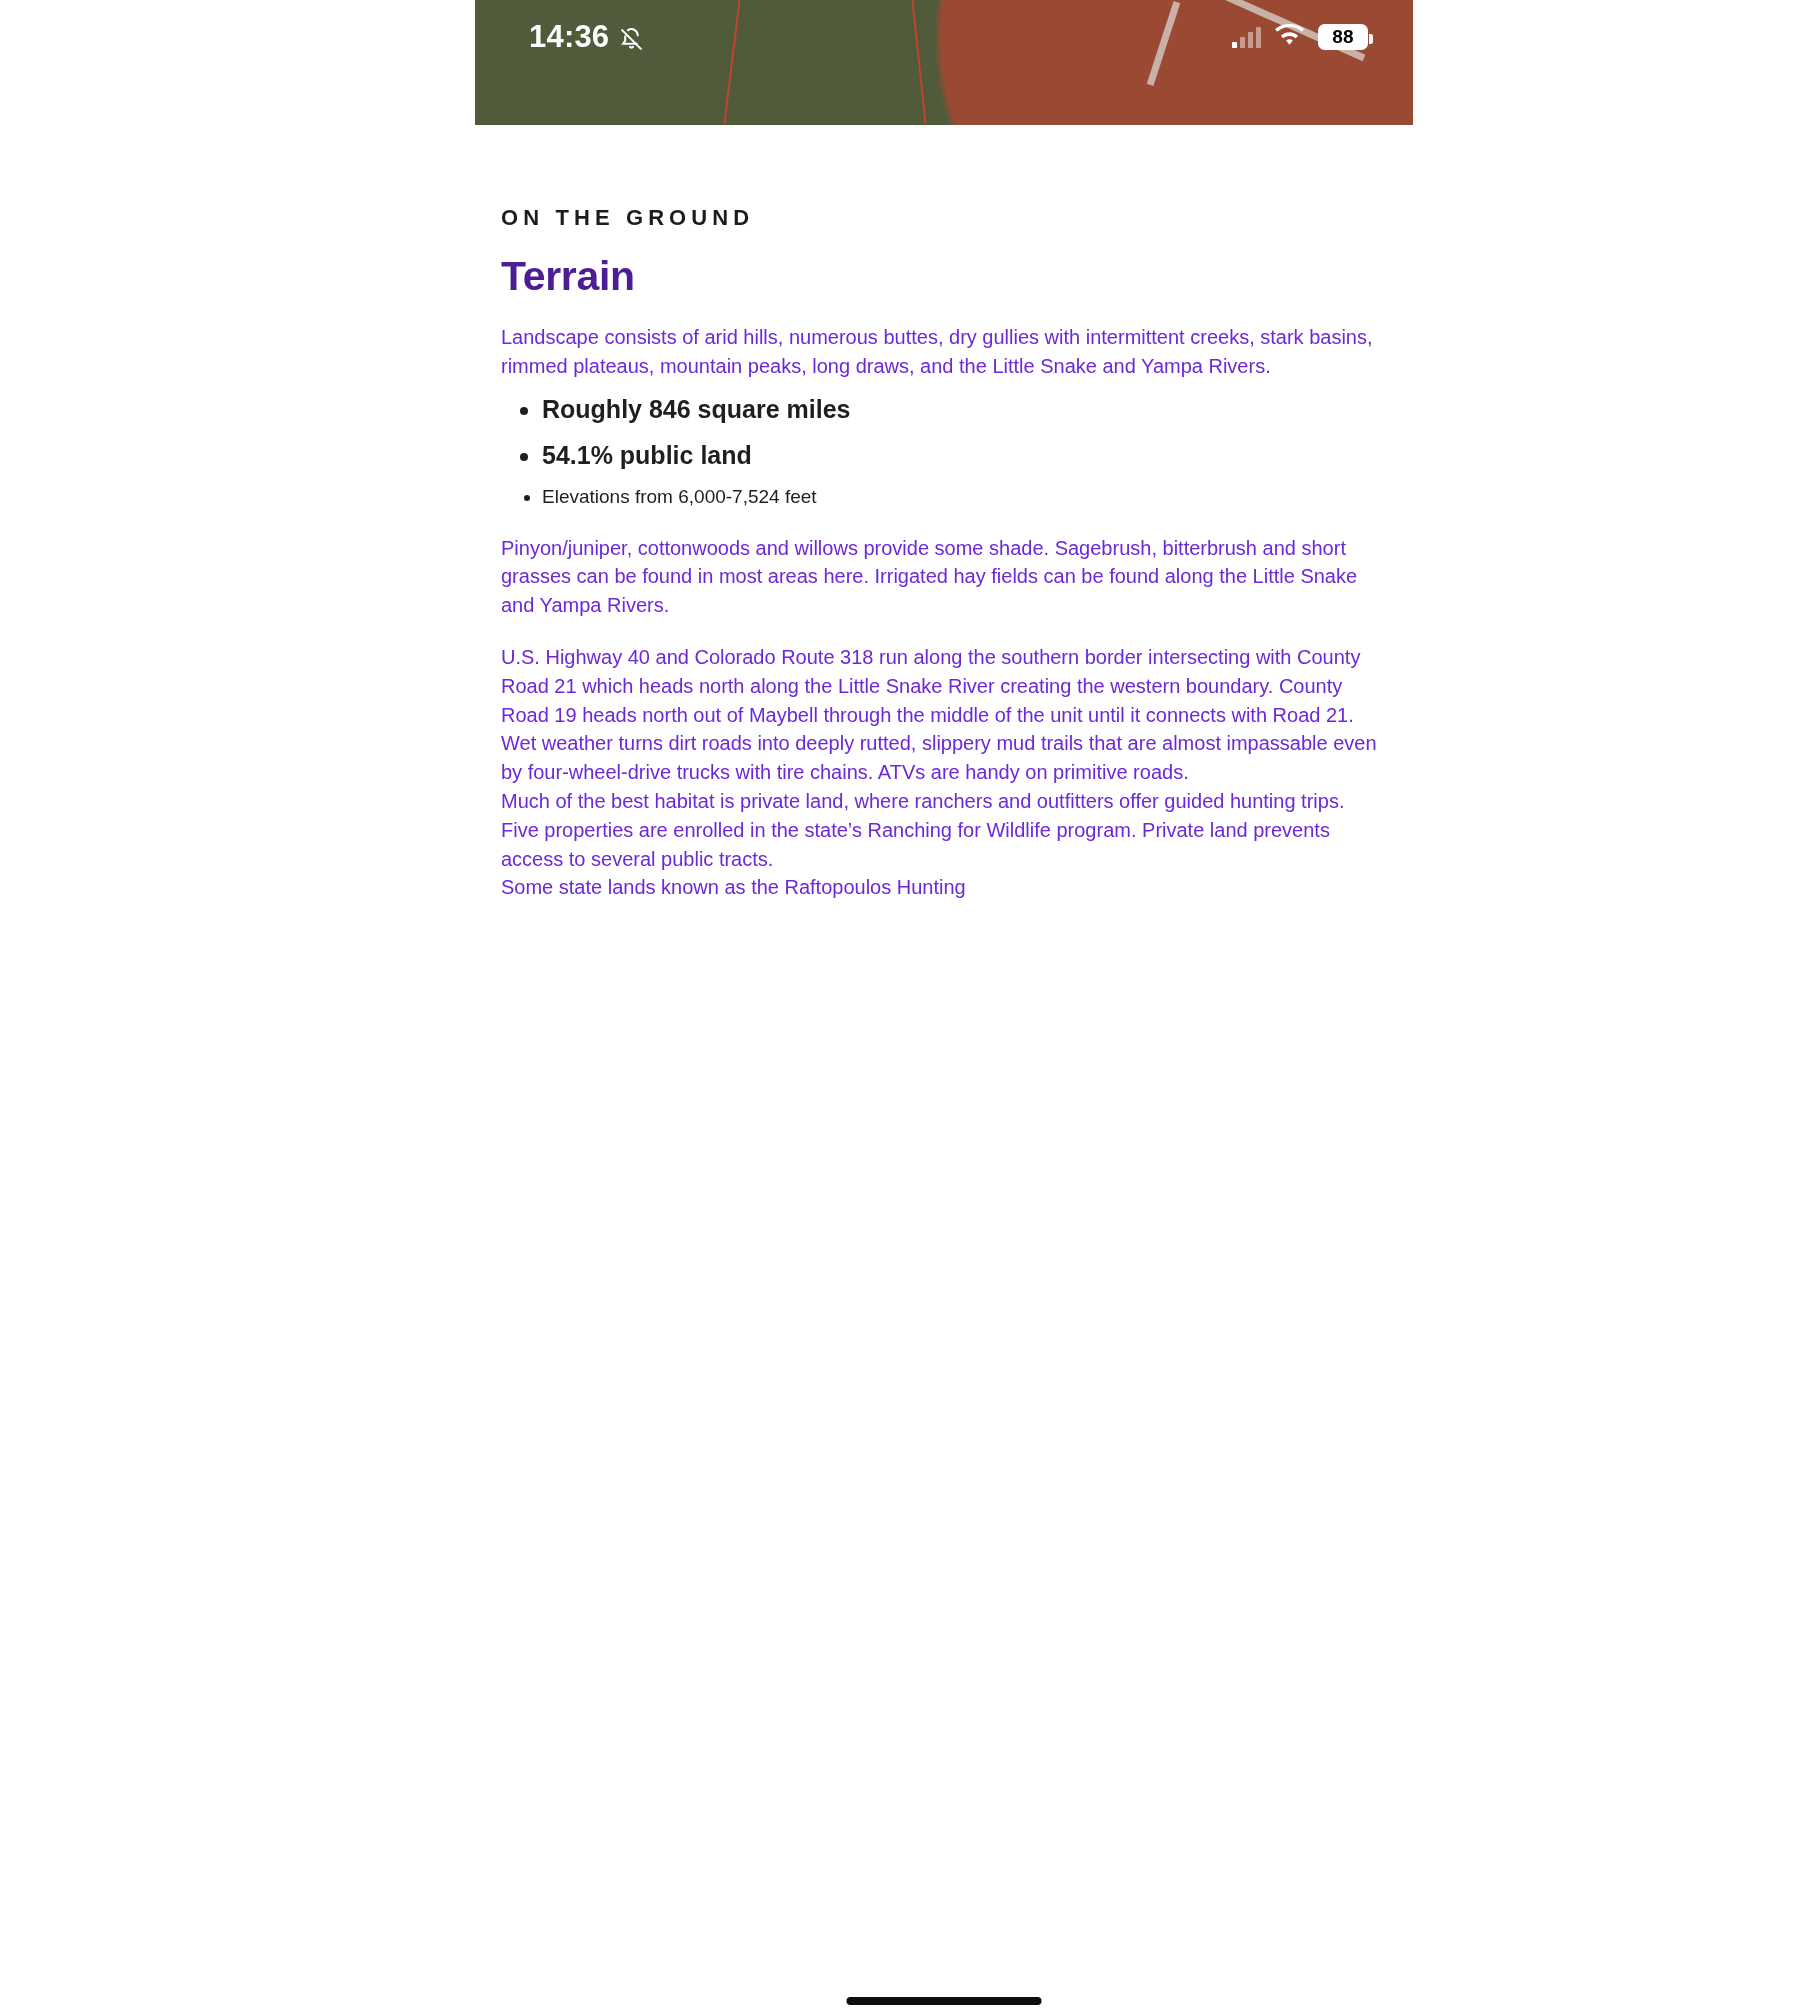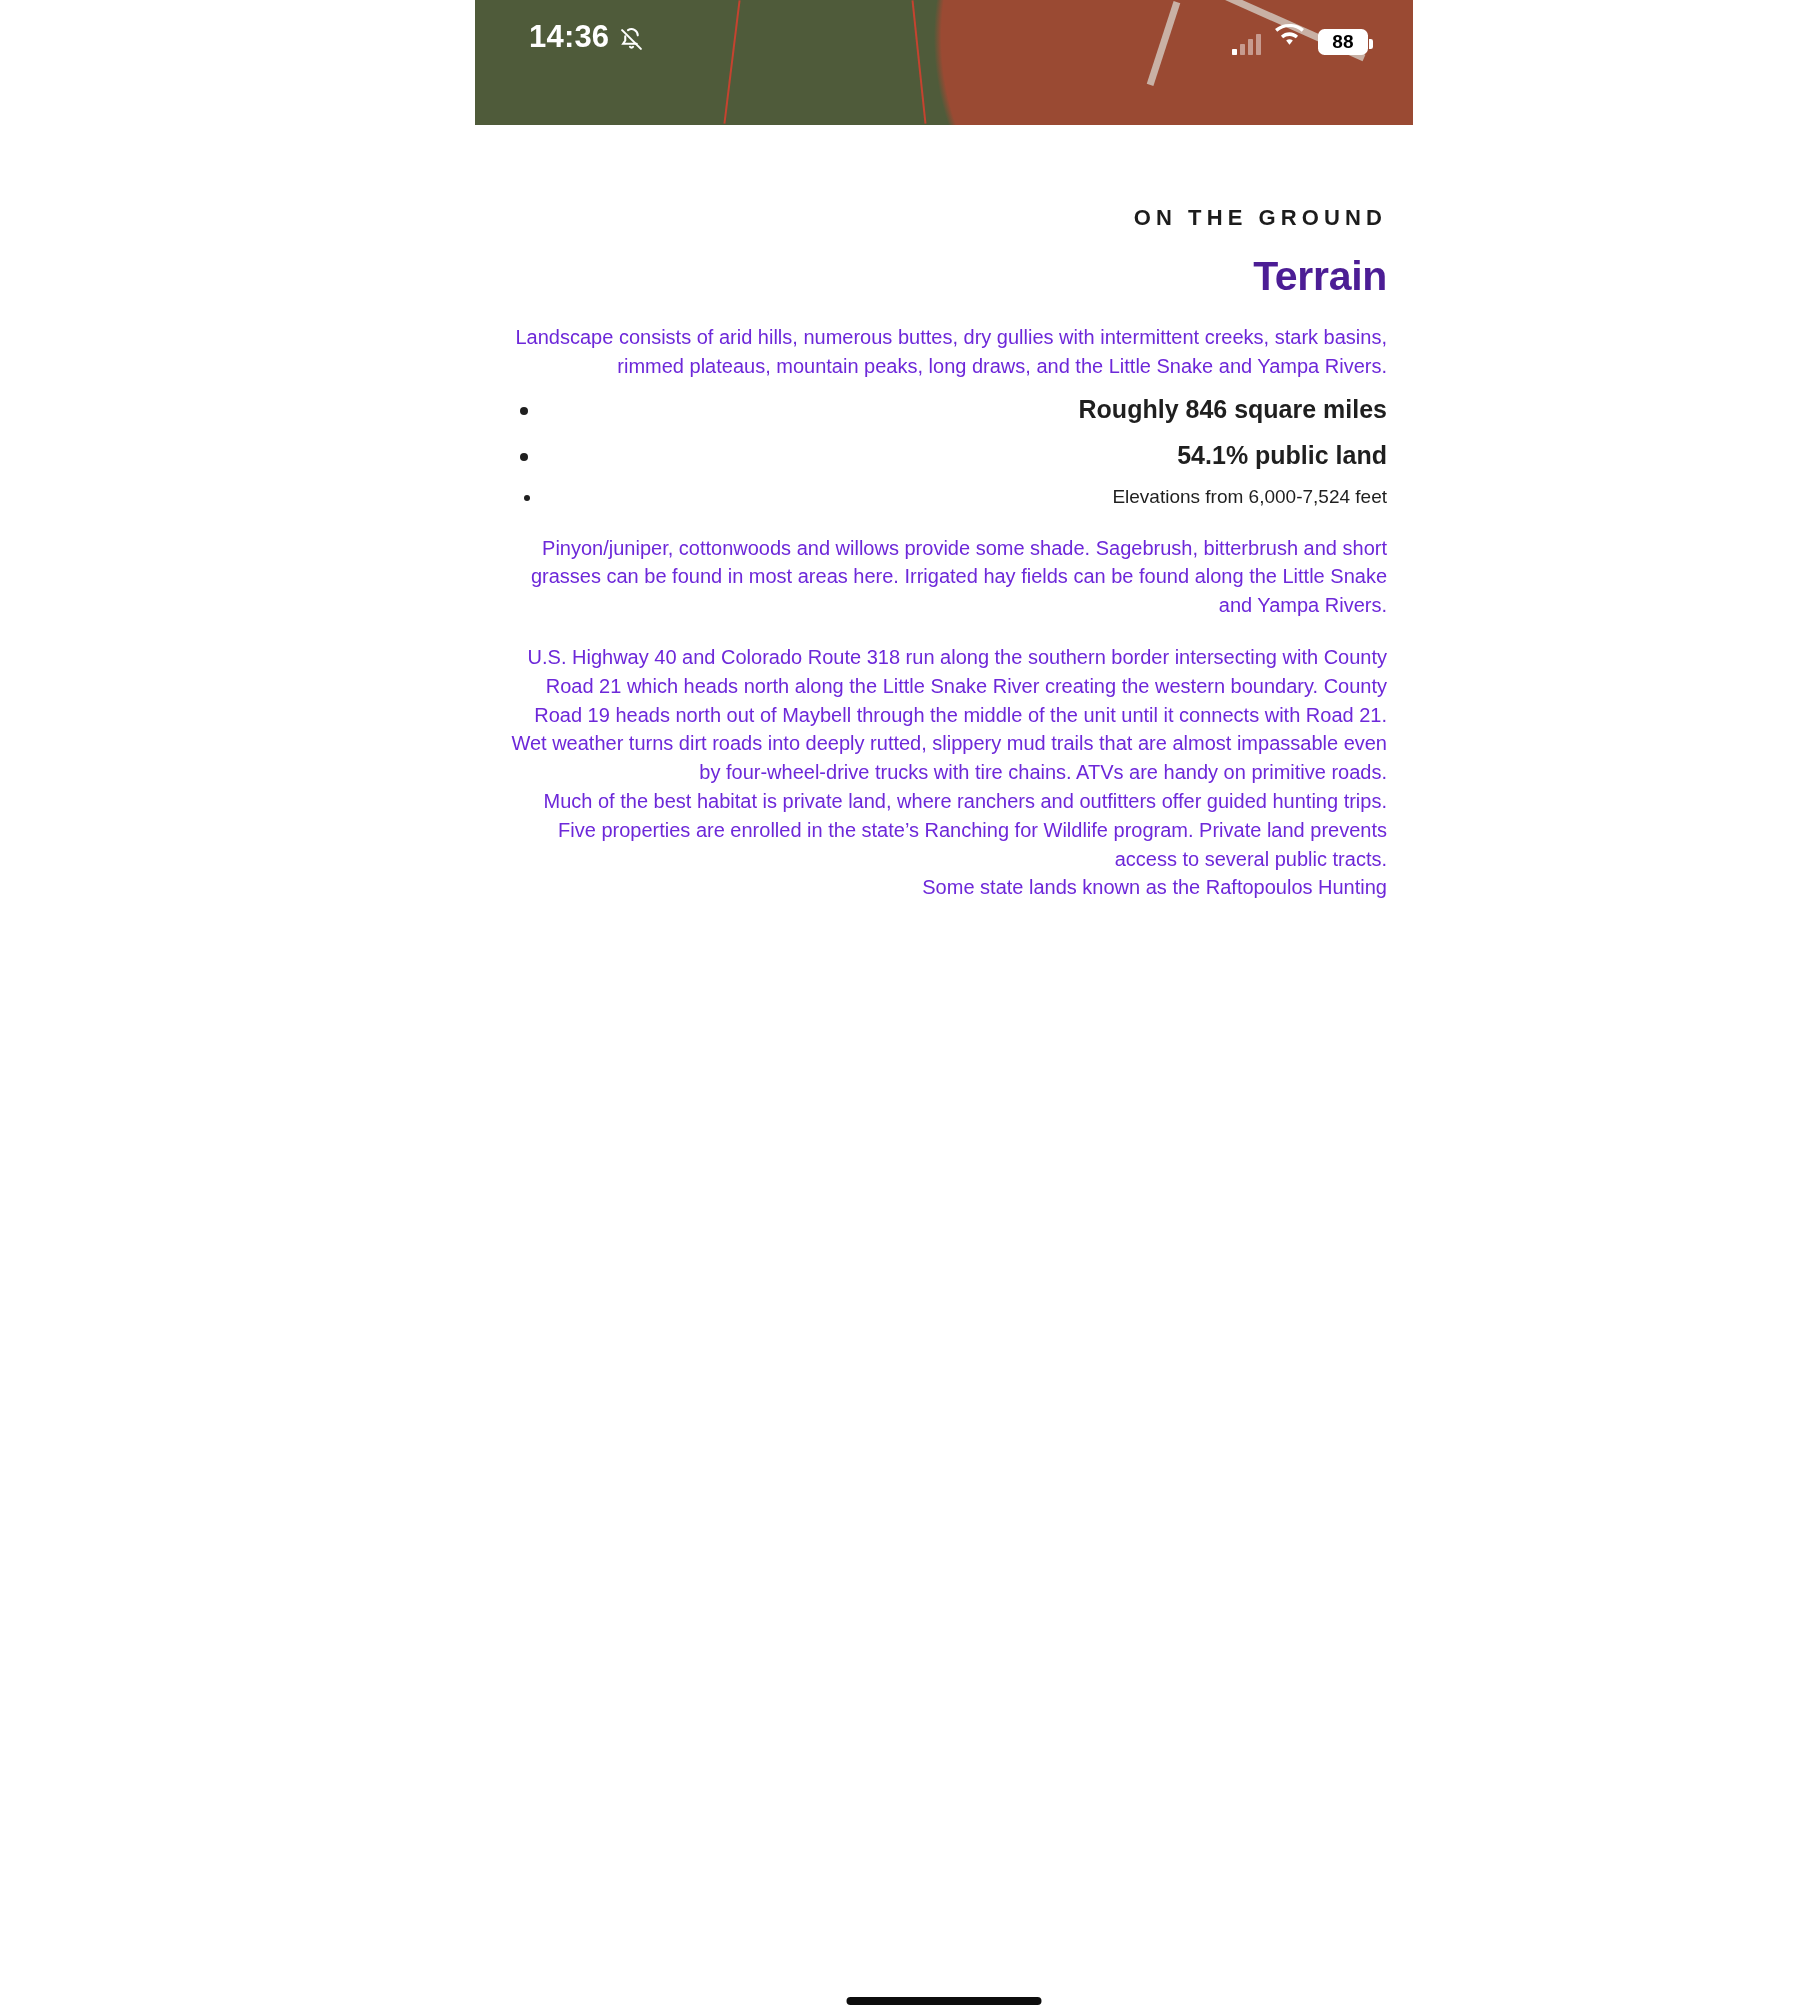--- a/index.html
+++ b/index.html
@@ -47,21 +47,21 @@
   #status-bar {
     position: absolute; left: 0; top: 0;
     width: 938px; height: 73px;
     color: #fff;
     display: flex; align-items: center; justify-content: space-between;
     padding: 0 45px 0 54px;
     font-size: 31px; font-weight: bold;
     letter-spacing: 0.2px;
   }
   .status-left { display: flex; align-items: center; gap: 10.2px; }
-  .status-right { display: flex; align-items: flex-end; gap: 13px; }
+  .status-right { display: flex; align-items: center; gap: 13px; }
   .bell-slash { width: 25px; height: 25px; display:inline-block; position: relative; }
   .signal-bars { display: inline-flex; align-items: flex-end; gap: 2.9px; height: 22px; }
   .signal-bars i { display:block; width: 5.1px; background: #fff; border-radius: 0.7px; }
   .signal-bars i.b1 { height: 5.8px; opacity: 1; }
   .signal-bars i.b2 { height: 10.2px; opacity: .45; }
   .signal-bars i.b3 { height: 15.3px; opacity: .45; }
   .signal-bars i.b4 { height: 20.4px; opacity: .45; }
   .battery {
     position: relative;
     min-width: 50px; height: 26px;
@@ -111,21 +111,20 @@
   }
 
   
   #content {
     position: absolute; left: 0; top: 151px;
     width: 938px; height: 1864px;
     background: #fff;
     padding: 0 26px 0 26px;
     color: #1a1a1a;
     overflow: hidden;
-    text-align: right;
   }
   .eyebrow {
     margin-top: 54px;
     font-size: 22px; font-weight: bold;
     letter-spacing: 5.1px;
     color: #1c1c1c;
   }
   h2.section-title {
     font-size: 41px; font-weight: bold;
     margin: 22px 0 0 0;

